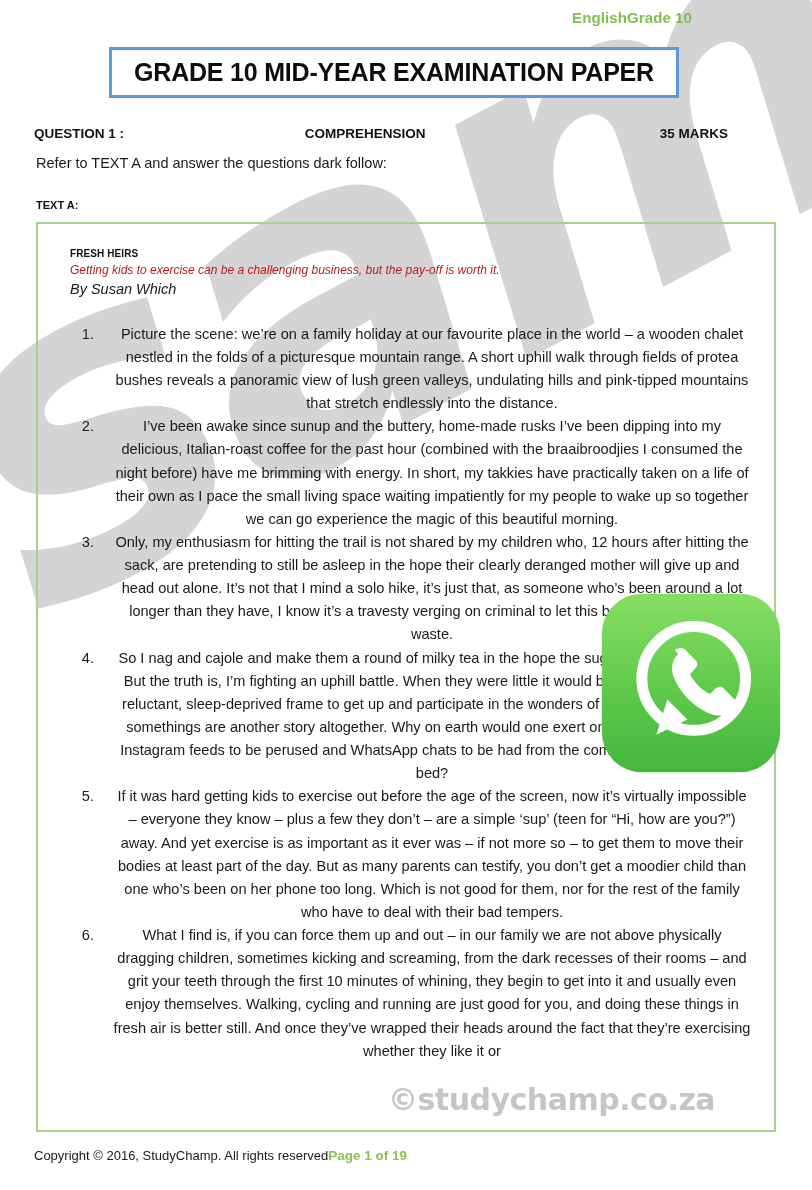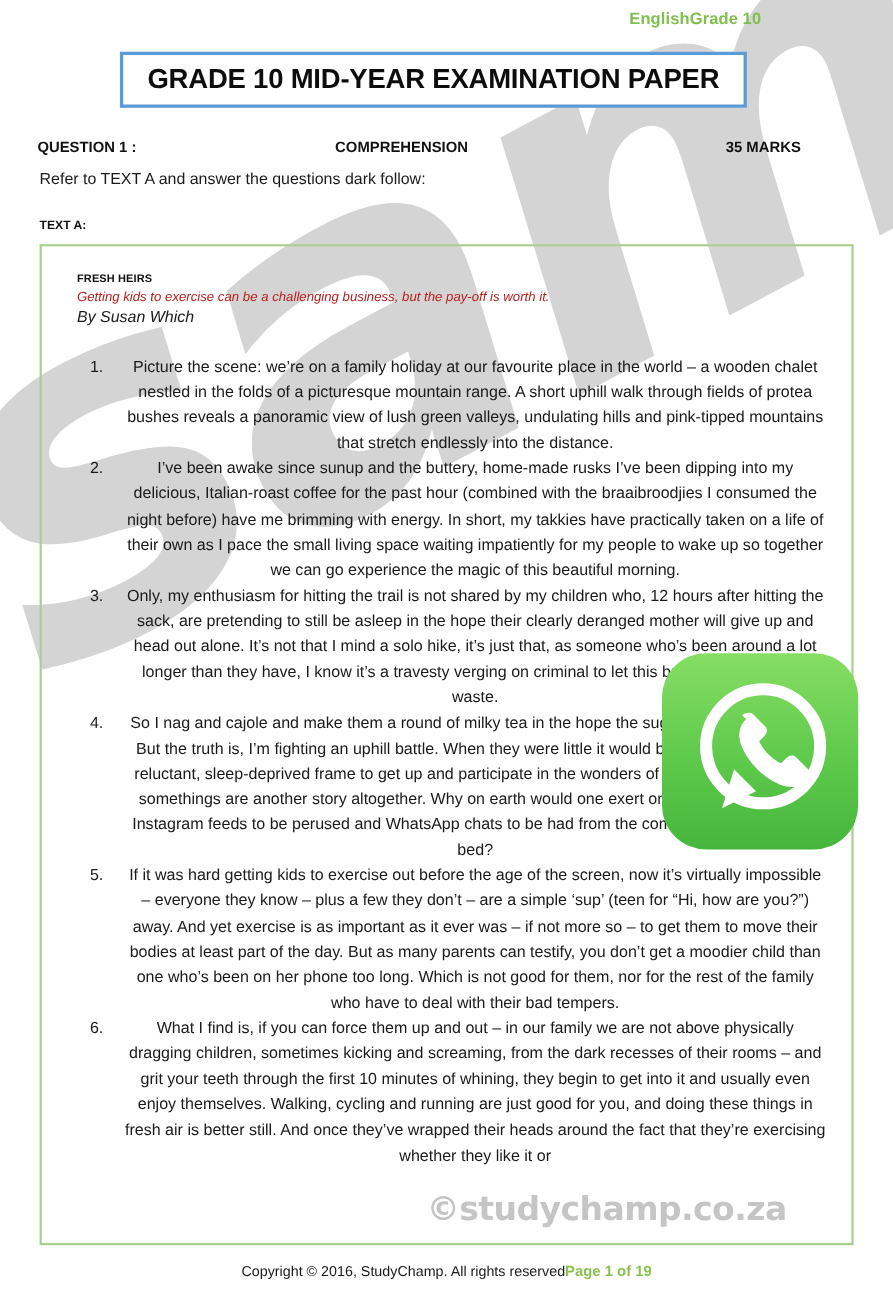--- a/index.html
+++ b/index.html
@@ -212,21 +212,21 @@
   }
   .wa-logo svg { display: block; width: 100%; height: 100%; }
 
   
   .footer {
     position: absolute;
     left: 34px;
     top: 1148px;
     width: 744px;
     display: flex;
-    justify-content: center;
+    justify-content: flex-start;
     align-items: baseline;
     z-index: 10;
   }
   .footer-copy {
     font-family: "Liberation Sans", sans-serif;
     font-size: 13px;
     color: #1a1a1a;
   }
   .footer-page {
     font-family: "Liberation Sans", sans-serif;

